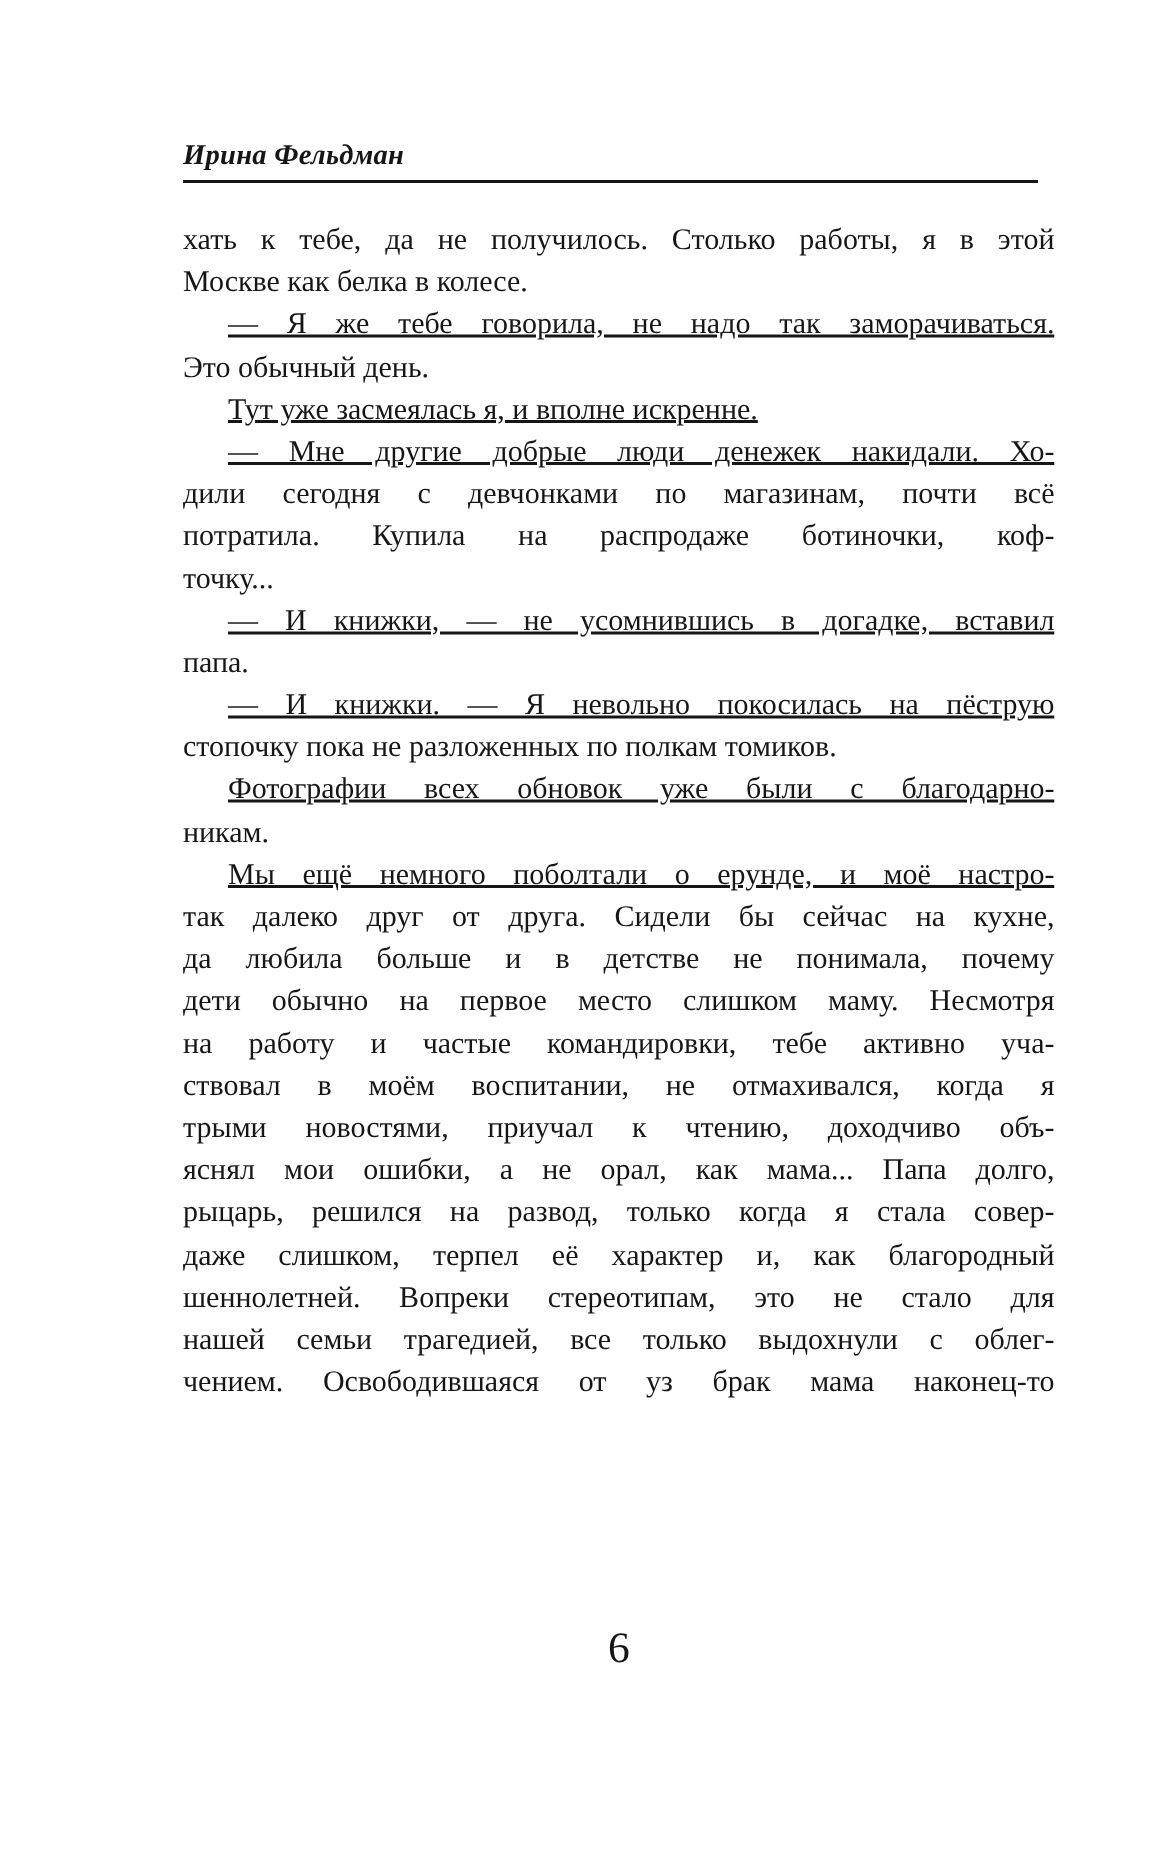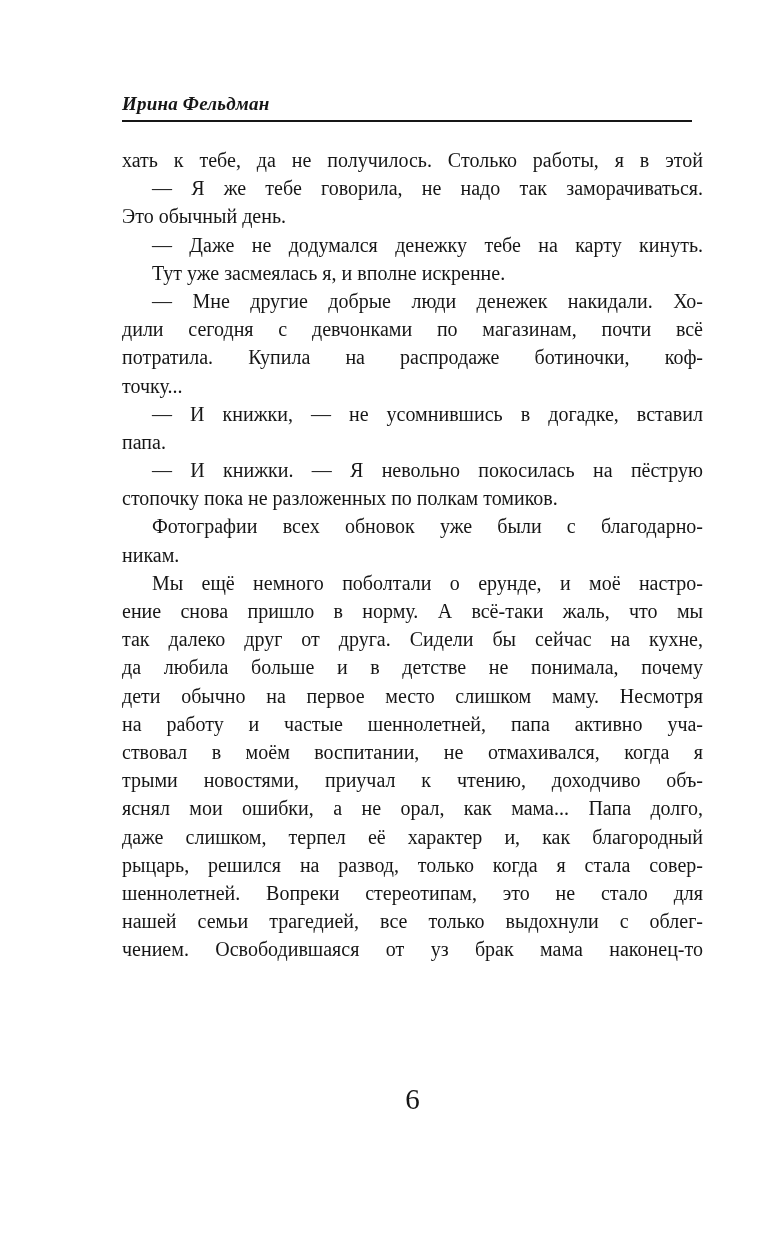--- a/index.html
+++ b/index.html
@@ -48,21 +48,21 @@
     width: 581px;
   }
   .line {
     height: 28.2px;
     line-height: 28.2px;
     font-size: 20px;
     white-space: normal;
     overflow: hidden;
     text-align: left;
   }
-  .line.indent { padding-left: 30px; }
+  .line.indent { padding-left: 30px; text-decoration: underline; }
   .line.justify { text-align: justify; }
   
   .line.justify::after {
     content: "";
     display: inline-block;
     width: 100%;
     height: 0;
     line-height: 0;
     vertical-align: top;
   }
@@ -80,45 +80,44 @@
 <body>
 
 <div class="page">
 
   <div class="running-header">Ирина Фельдман</div>
 
   <div class="header-rule"></div>
 
   <div class="page-body">
       <div class="line justify">хать к тебе, да не получилось. Столько работы, я в этой</div>
+      <div class="line">Москве как белка в колесе.</div>
       <div class="line indent justify">— Я же тебе говорила, не надо так заморачиваться.</div>
       <div class="line">Это обычный день.</div>
-      <div class="line indent justify">— Даже не додумался денежку тебе на карту кинуть.</div>
       <div class="line indent">Тут уже засмеялась я, и вполне искренне.</div>
       <div class="line indent justify">— Мне другие добрые люди денежек накидали. Хо-</div>
       <div class="line justify">дили сегодня с девчонками по магазинам, почти всё</div>
       <div class="line justify">потратила. Купила на распродаже ботиночки, коф-</div>
       <div class="line">точку...</div>
       <div class="line indent justify">— И книжки, — не усомнившись в догадке, вставил</div>
       <div class="line">папа.</div>
       <div class="line indent justify">— И книжки. — Я невольно покосилась на пёструю</div>
       <div class="line">стопочку пока не разложенных по полкам томиков.</div>
       <div class="line indent justify">Фотографии всех обновок уже были с благодарно-</div>
       <div class="line">никам.</div>
       <div class="line indent justify">Мы ещё немного поболтали о ерунде, и моё настро-</div>
-      <div class="line justify">ение снова пришло в норму. А всё-таки жаль, что мы</div>
       <div class="line justify">так далеко друг от друга. Сидели бы сейчас на кухне,</div>
       <div class="line justify">да любила больше и в детстве не понимала, почему</div>
       <div class="line justify">дети обычно на первое место слишком маму. Несмотря</div>
-      <div class="line justify">на работу и частые шеннолетней, папа активно уча-</div>
+      <div class="line justify">на работу и частые командировки, тебе активно уча-</div>
       <div class="line justify">ствовал в моём воспитании, не отмахивался, когда я</div>
       <div class="line justify">трыми новостями, приучал к чтению, доходчиво объ-</div>
       <div class="line justify">яснял мои ошибки, а не орал, как мама... Папа долго,</div>
+      <div class="line justify">рыцарь, решился на развод, только когда я стала совер-</div>
       <div class="line justify">даже слишком, терпел её характер и, как благородный</div>
-      <div class="line justify">рыцарь, решился на развод, только когда я стала совер-</div>
       <div class="line justify">шеннолетней. Вопреки стереотипам, это не стало для</div>
       <div class="line justify">нашей семьи трагедией, все только выдохнули с облег-</div>
       <div class="line justify">чением. Освободившаяся от уз брак мама наконец-то</div>
     </div>
 
   <div class="page-number">6</div>
 
 </div>
 
 </body></html>

